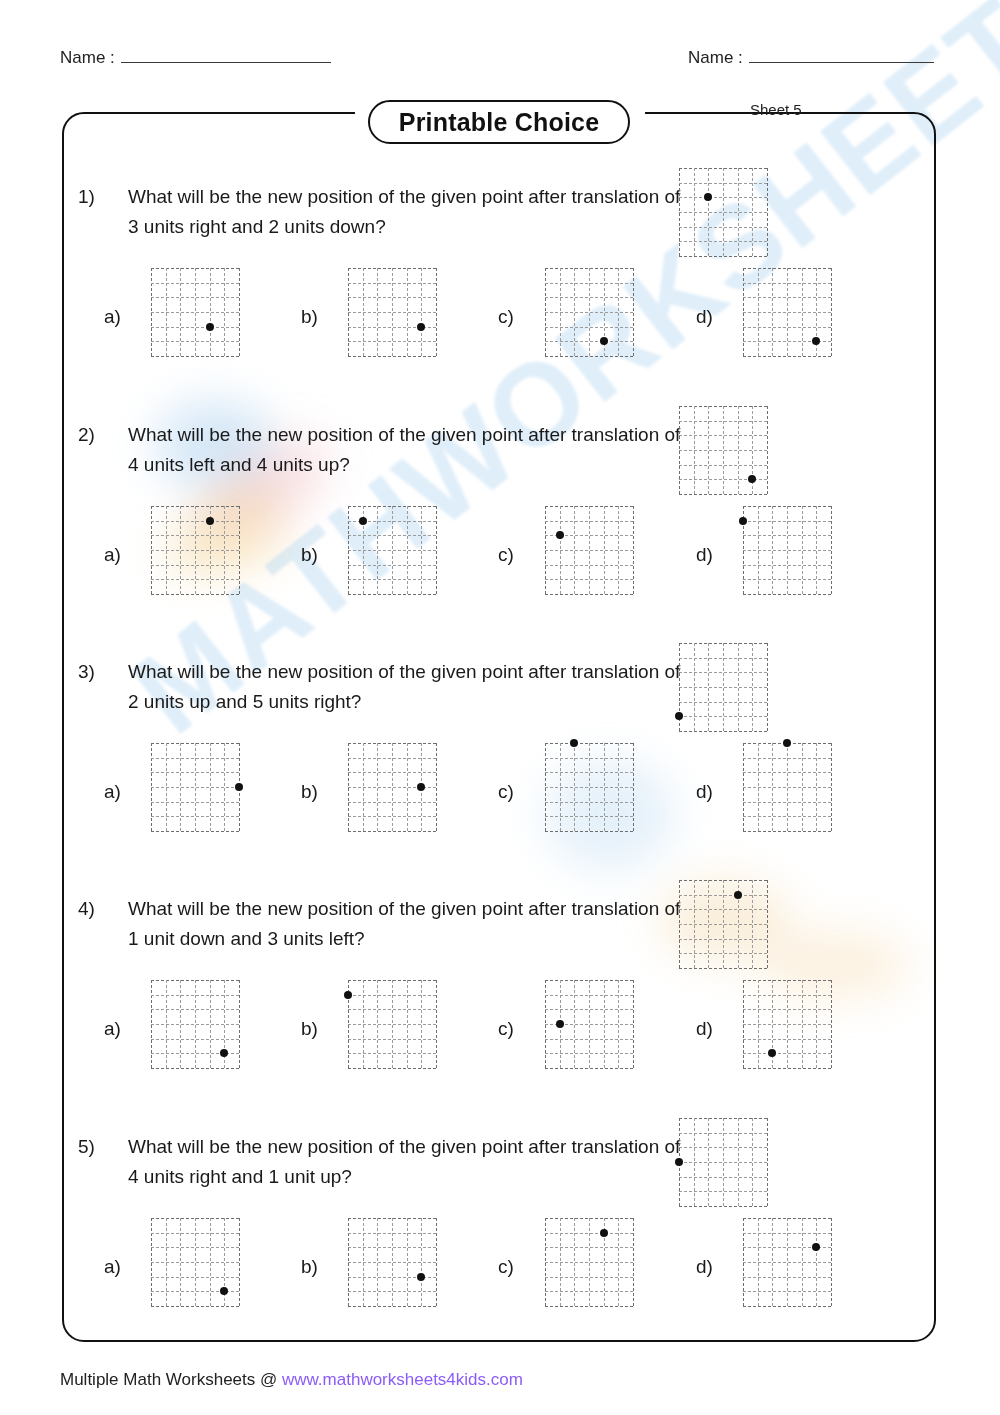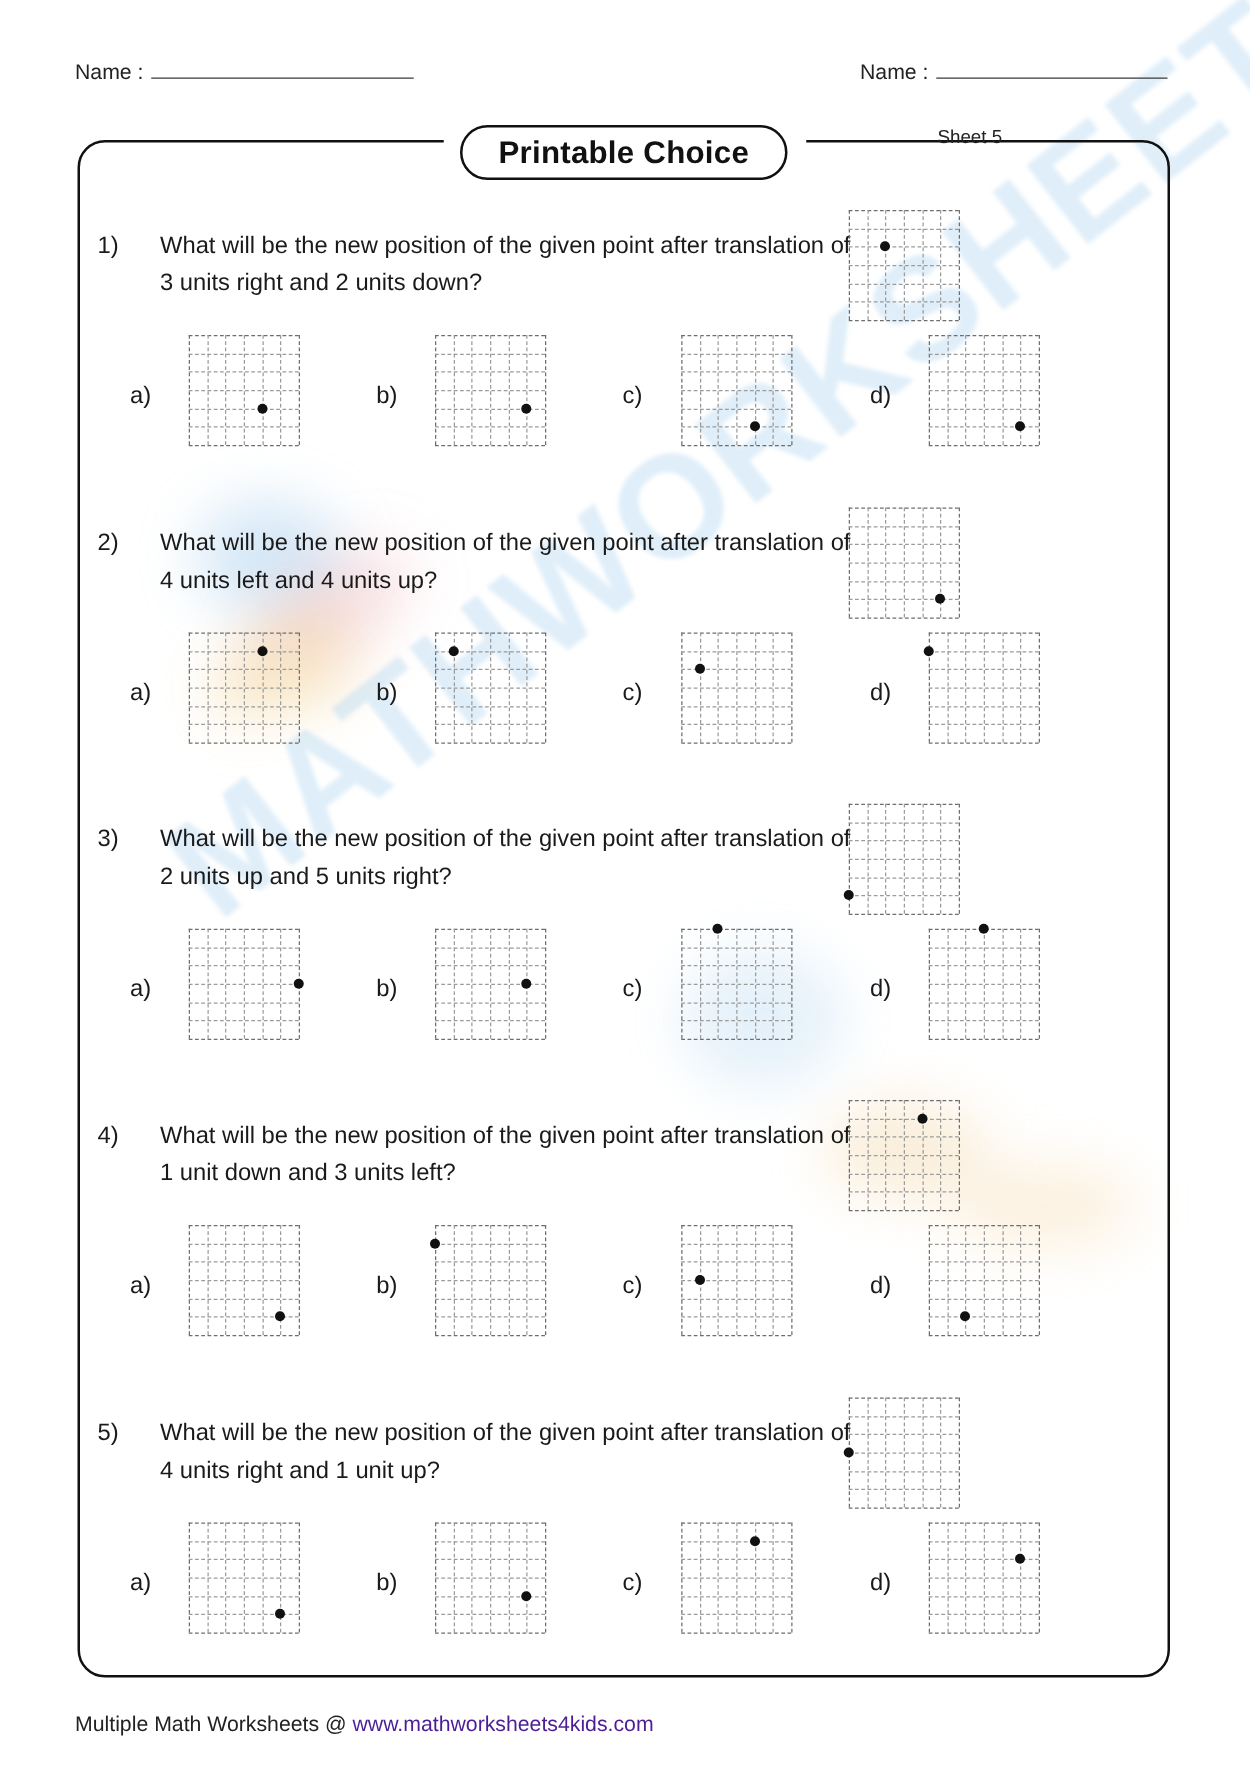--- a/index.html
+++ b/index.html
@@ -200,21 +200,21 @@
   
   #footer {
     position: absolute;
     left: 60px;
     top: 1370px;
     font-size: 17px;
     color: #222;
     z-index: 3;
     white-space: nowrap;
   }
-  #footer .url { color: #4c1d95; }
+  #footer .url { color: #8b5cf6; }
 </style>
 </head>
 <body>
 
 <div id="watermark">
   <div class="wm-blob wm-b1"></div>
   <div class="wm-blob wm-b2"></div>
   <div class="wm-blob wm-b3"></div>
   <div class="wm-blob wm-b6"></div>
   <div class="wm-blob wm-b7"></div>

